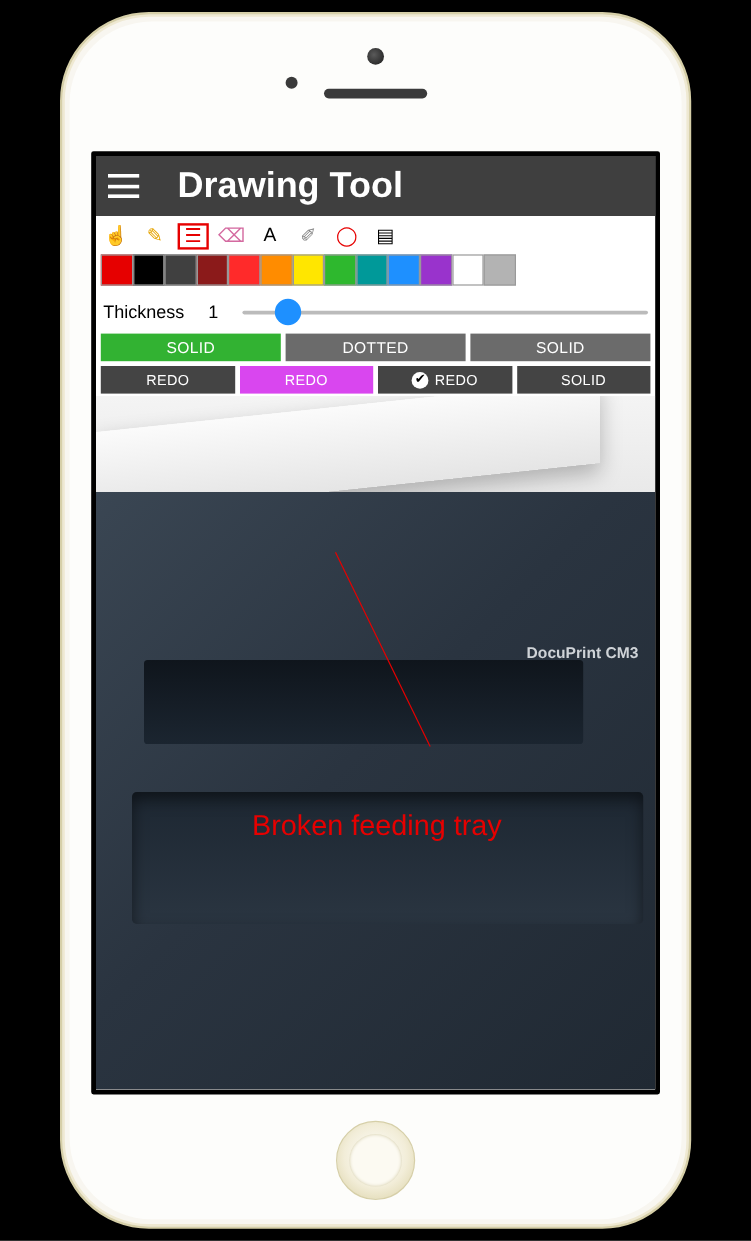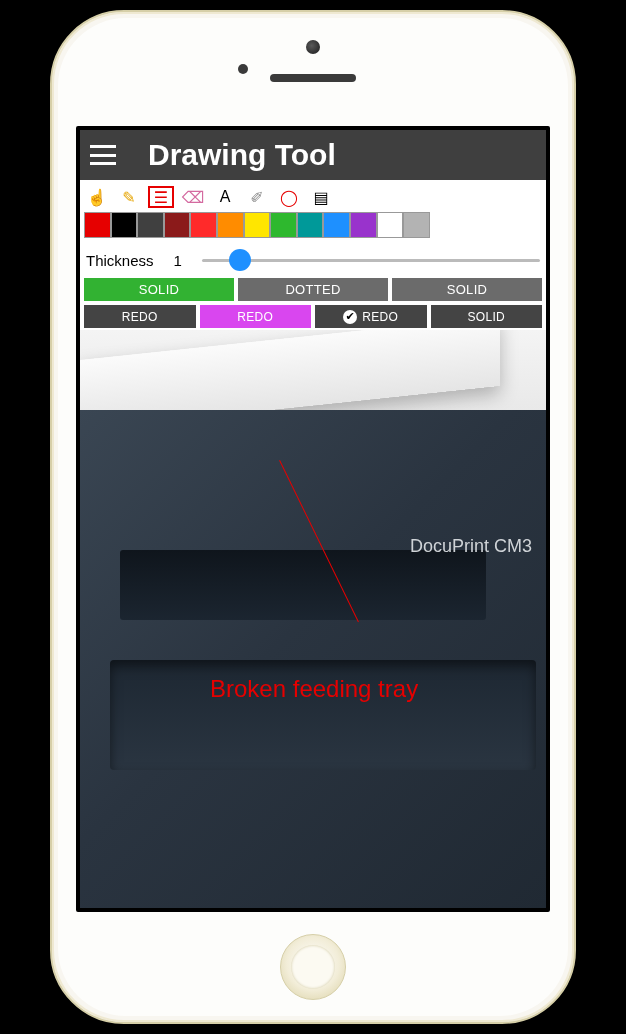--- a/index.html
+++ b/index.html
@@ -125,22 +125,23 @@
     transform: skewY(-6deg); transform-origin: left bottom;
     box-shadow: 0 8px 18px rgba(0,0,0,0.25); }
   .pr-body { position:absolute; left:0; right:0; top:80px; bottom:0;
     background: linear-gradient(135deg,#3a4653 0%, #2a3440 45%, #202933 100%); }
   .pr-slot { position:absolute; left:40px; right:60px; top:220px; height:70px;
     background: linear-gradient(180deg,#0f151c,#1b2530); border-radius:3px; }
   .pr-slot2 { position:absolute; left:30px; right:10px; top:330px; height:110px;
     background: linear-gradient(180deg,#1d2732,#2a3541); border-radius:4px;
     box-shadow: inset 0 6px 12px rgba(0,0,0,0.5); }
   .pr-label {
-    position:absolute; right:14px; top:206px; color:#cfd3d7; font-size:18px;
+    position:absolute; right:14px; top:206px; color:#cfd3d7; font-size:13px;
     font-family: Arial, sans-serif;
+    font-weight: bold;
   }
   .anno-line {
     position:absolute; left:200px; top:130px; width:180px; height:1px;
     background:#e60000; transform: rotate(64deg); transform-origin:left top;
   }
   .anno-text {
     position:absolute; left:130px; top:345px; color:#e60000; font-size:24px;
   }
 </style>
 </head>

